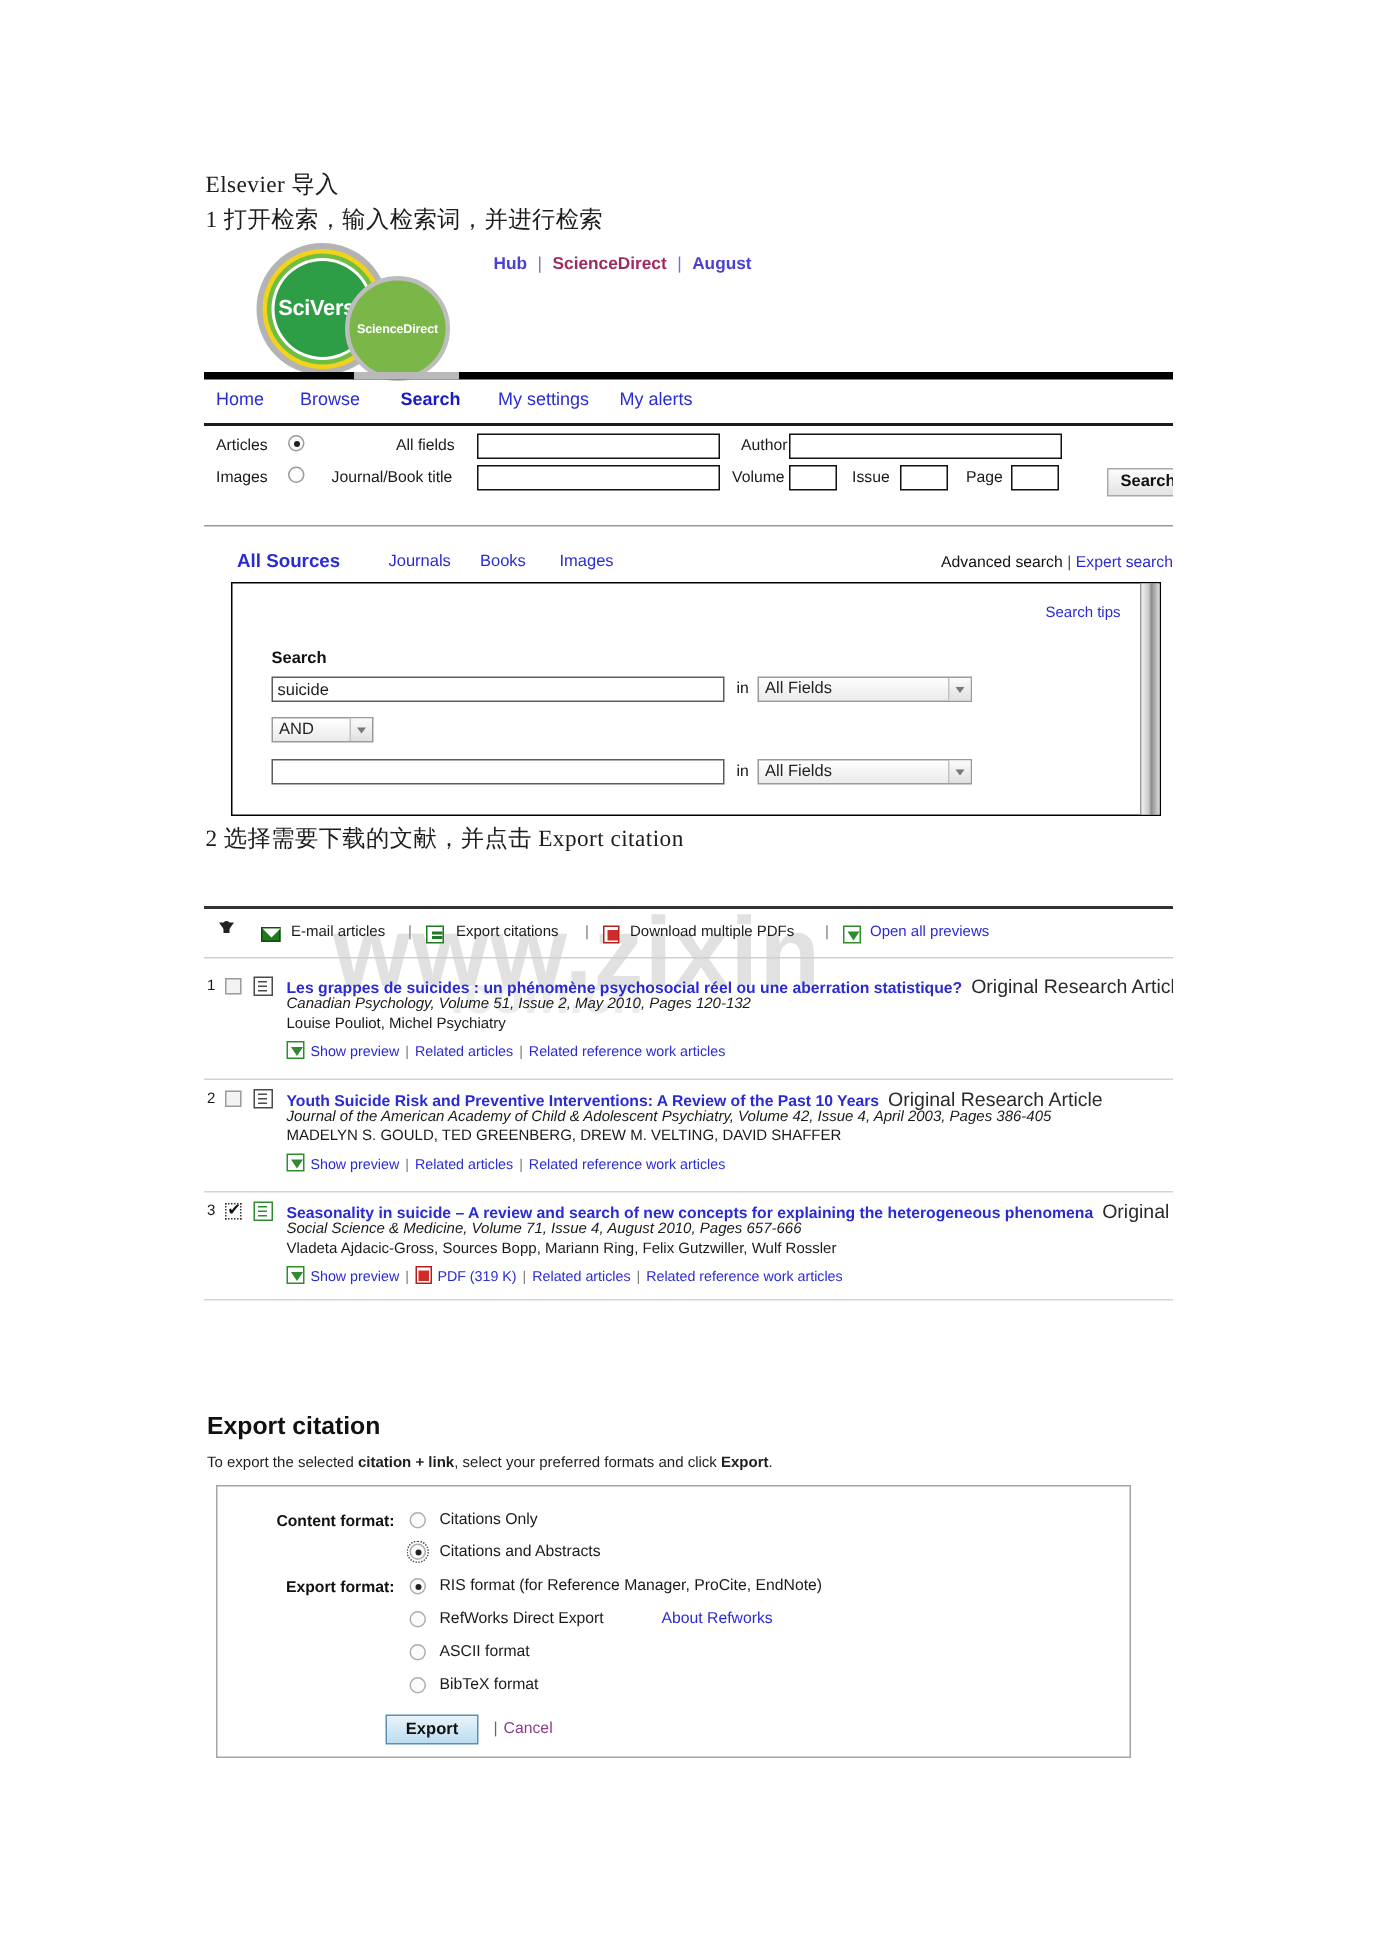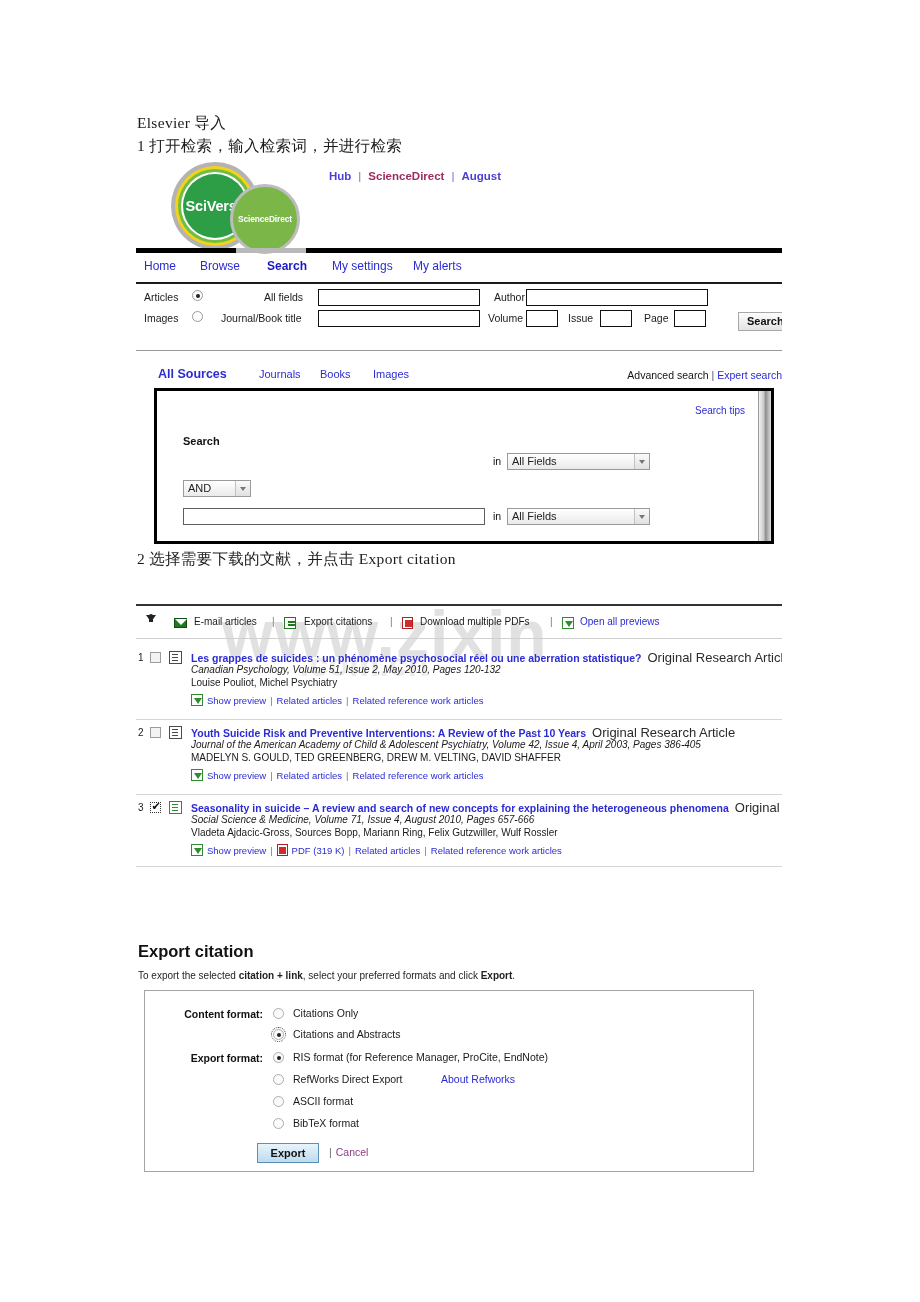--- a/index.html
+++ b/index.html
@@ -108,21 +108,21 @@
   .srcs { position:absolute; left:22px; top:208px; width:624px; font-family:"Liberation Sans", sans-serif; font-size:11px; }
   .srcs a { text-decoration:none; color:#2b2bd4; position:absolute; top:0; }
   .srcs a.on { font-weight:bold; font-size:12.5px; top:-1px; }
   .srcs .rights { position:absolute; right:0; top:1px; white-space:nowrap; font-size:10.5px; }
   .srcs .rights .adv { color:#121212; }
   .srcs .rights .bar { color:#555; padding:0 3px; }
   .srcs .rights .exp { color:#2b2bd4; }
 
   .panel {
     position:absolute; left:18px; top:228px; width:620px; height:156px;
-    border:3px solid #000000; background:#ffffff;
+    border:1px solid #000000; background:#ffffff;
   }
   .panel .scroll {
     position:absolute; right:0; top:0; width:13px; height:100%;
     background:linear-gradient(to right,#f2f2f2,#c9c9c9 40%,#8e8e8e 55%,#dddddd);
     border-left:1px solid #9a9a9a;
   }
   .tips { position:absolute; right:26px; top:14px; font-family:"Liberation Sans", sans-serif; font-size:10px; color:#2b2bd4; }
   .p-lab {
     position:absolute; left:26px; top:44px;
     font-family:"Liberation Sans", sans-serif; font-size:11px; font-weight:bold; color:#111;
@@ -337,20 +337,23 @@
         <span class="adv">Advanced search</span><span class="bar">|</span><span class="exp">Expert search</span>
       </div>
     </div>
 
     <div class="panel">
       <div class="scroll"></div>
       <div class="tips">Search tips</div>
 
       <div class="p-lab">Search</div>
 
+      <div class="p-in" style="left:26px; top:62px; width:302px;">
+        <span class="p-in-txt">suicide</span>
+      </div>
       <div class="p-inword" style="left:336px; top:64px;">in</div>
       <div class="p-sel" style="left:350px; top:62px; width:143px;">
         <span>All Fields</span>
         <span class="arr"></span>
       </div>
 
       <div class="p-sel" style="left:26px; top:89px; width:68px;">
         <span>AND</span>
         <span class="arr"></span>
       </div>

